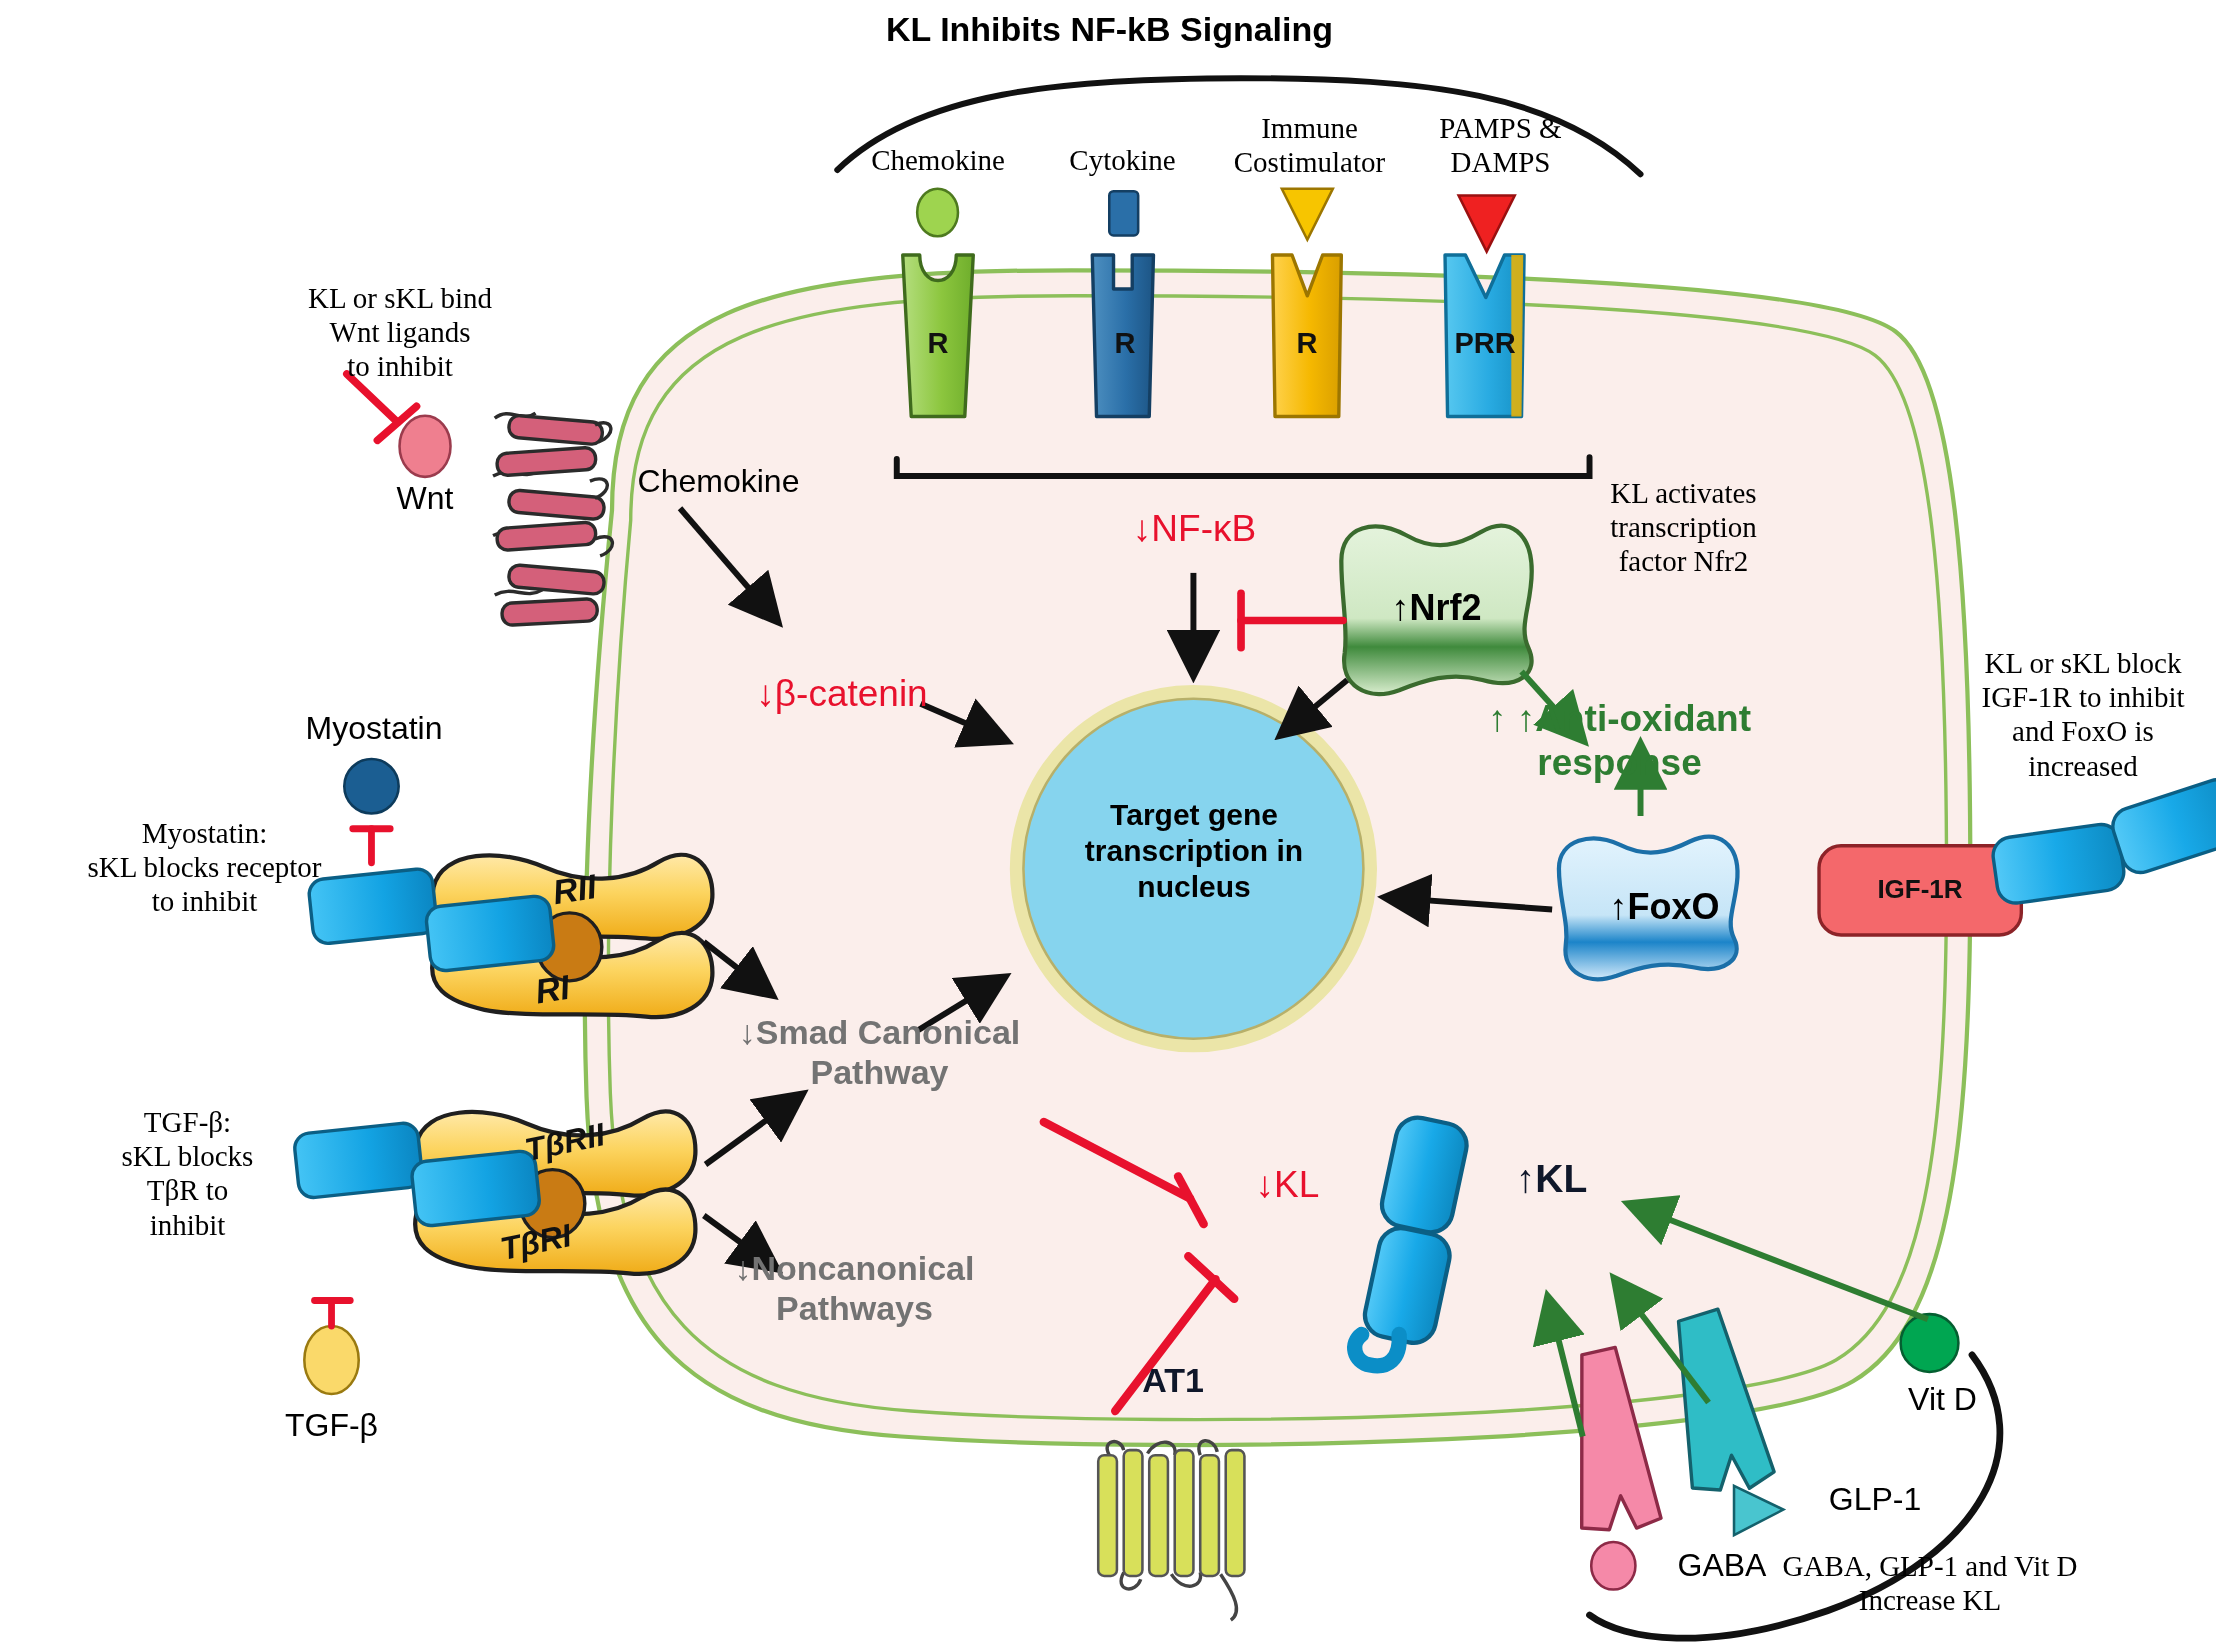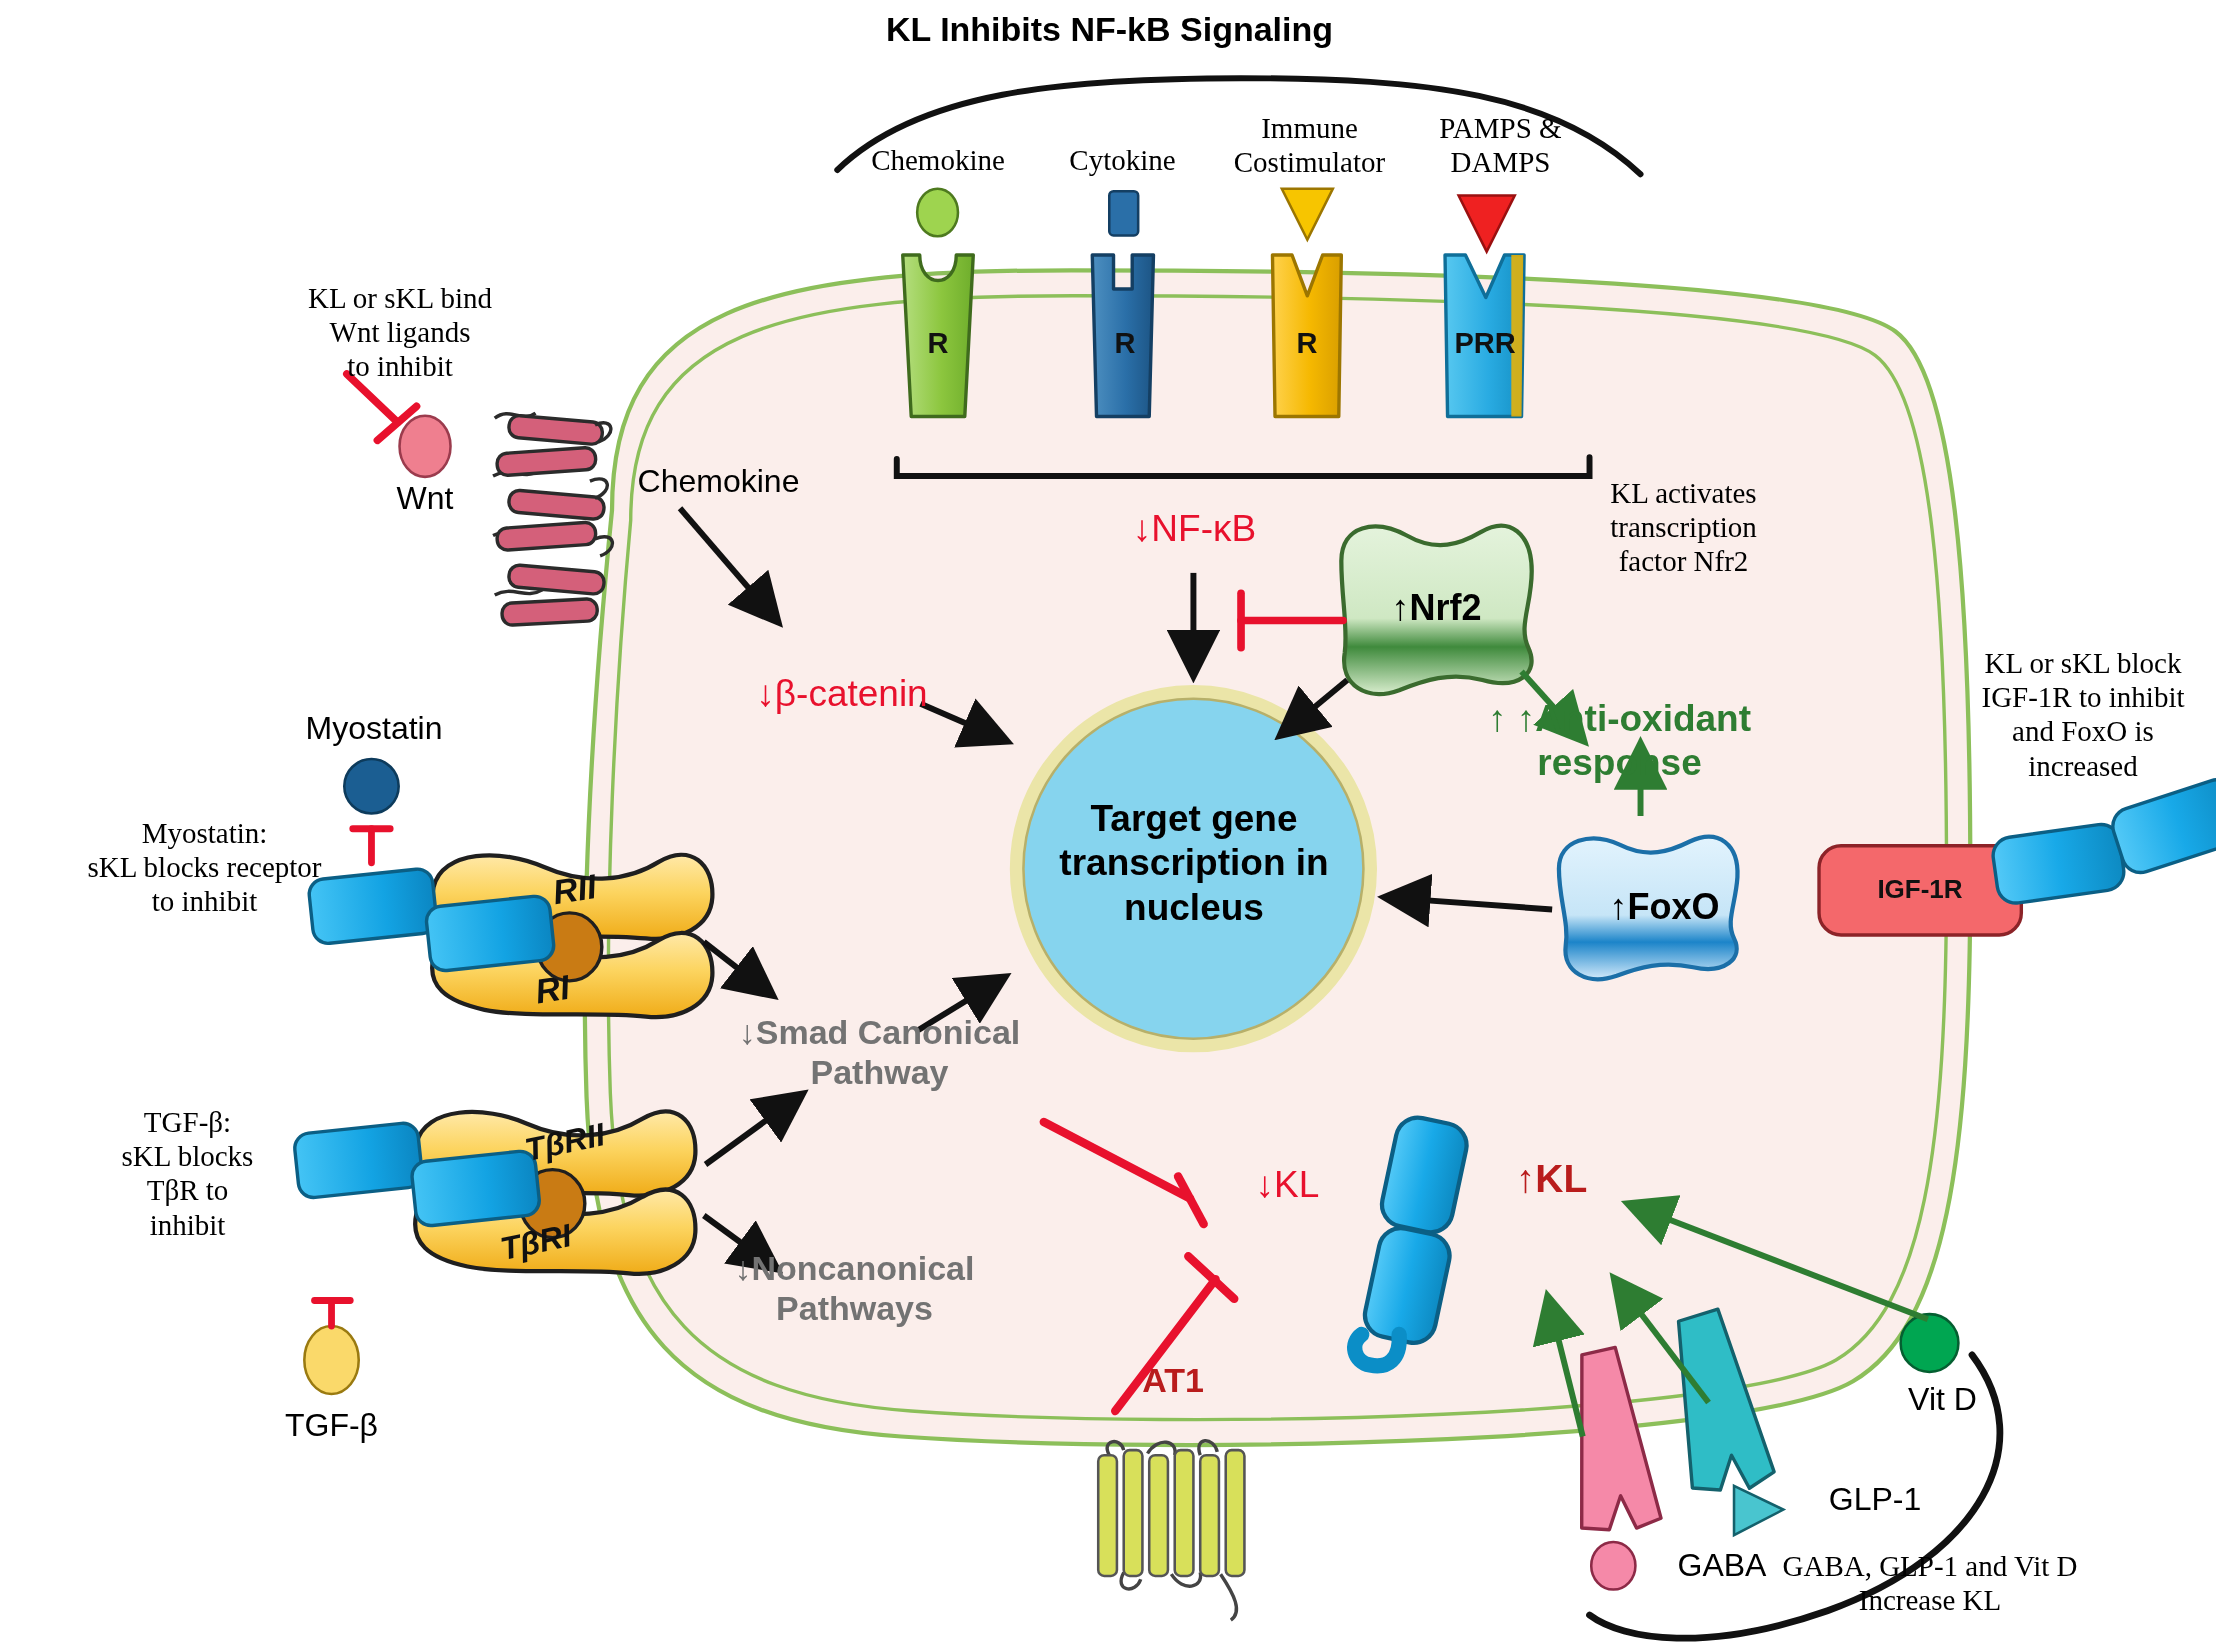--- a/index.html
+++ b/index.html
@@ -3,26 +3,26 @@
 <meta charset="utf-8">
 <style>
   html,body{margin:0;padding:0;background:#fff;}
   body{font-family:"Liberation Sans", sans-serif;}
   #stage{position:relative;width:2216px;height:1649px;background:#ffffff;overflow:hidden;}
   svg{position:absolute;left:0;top:0;width:2216px;height:1649px;overflow:visible;}
   .lbl{position:absolute;text-align:center;line-height:1.18;white-space:pre-line;}
   .title{font-weight:bold;font-size:34px;color:#000;}
   .note{font-size:29px;color:#000;font-family:Liberation Serif, serif;}
   .black-lbl{font-size:32px;color:#000;}
-  .black-lbl-b{font-size:34px;color:#b91c1c;font-weight:bold;}
+  .black-lbl-b{font-size:34px;color:#0f172a;font-weight:bold;}
   .red-lbl{font-size:37px;color:#e8112d;font-weight:normal;}
   .red-lbl-sm{font-size:34px;color:#737373;font-weight:bold;}
   .green-lbl{font-size:37px;color:#2e7d32;font-weight:bold;}
   .recep-txt{position:absolute;font-size:29px;color:#111;font-weight:bold;text-align:center;}
-  .nuc-txt{position:absolute;font-size:37px;font-weight:bold;color:#000;text-align:center;line-height:1.2;}
+  .nuc-txt{position:absolute;font-size:30px;font-weight:bold;color:#000;text-align:center;line-height:1.2;}
   .blob-txt{position:absolute;font-size:36px;font-weight:bold;color:#000;text-align:center;}
   .igf-txt{position:absolute;font-size:26px;font-weight:bold;color:#111;text-align:center;}
 </style>
 </head>
 <body>
 
 <div id="stage">
 
 <svg viewBox="0 0 2607 1940">
   <defs>

